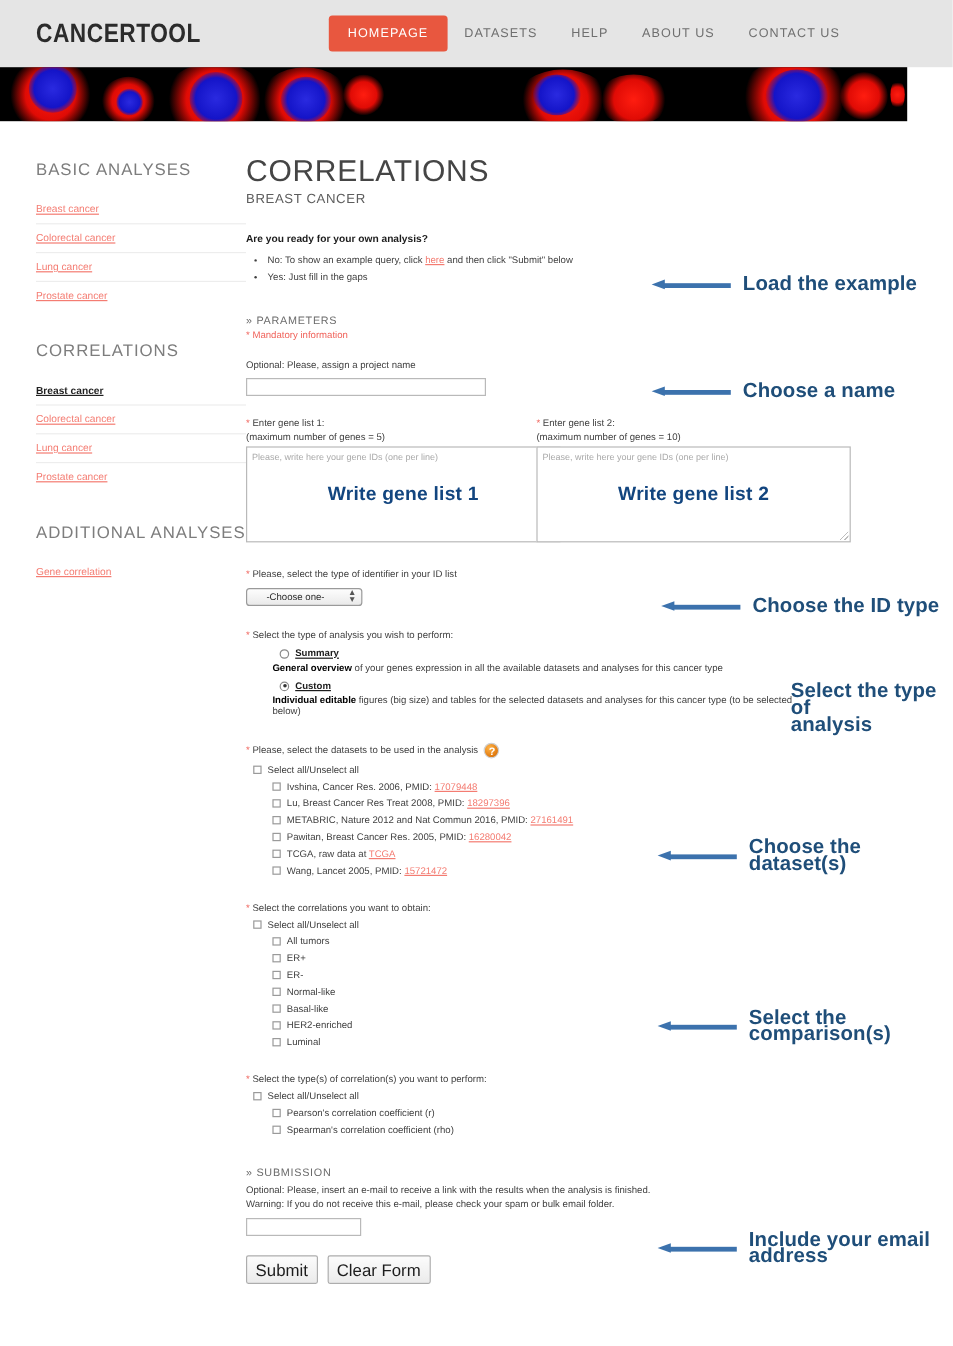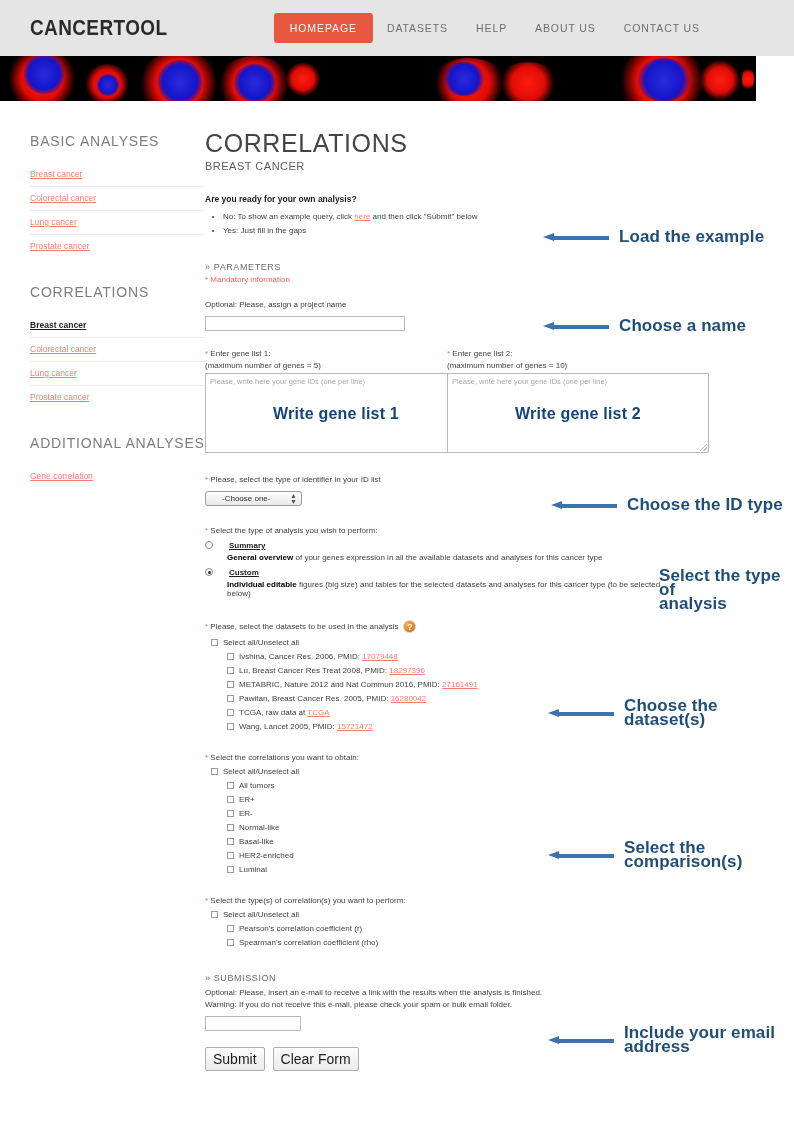--- a/index.html
+++ b/index.html
@@ -167,21 +167,21 @@
     display:flex; align-items:center;
     padding-left:16px;
     position:relative;
   }
   .sel .arrows {
     position:absolute; right:4px; top:1px;
     font-size:7px; line-height:6px; color:#555;
     display:flex; flex-direction:column; align-items:center;
   }
 
-  .radio-row { display:flex; gap:16px; margin-top:6px; }
+  .radio-row { display:flex; align-items:center; gap:5px; margin-top:6px;margin-left:28px; }
   .radio {
     width:8px; height:8px; border-radius:50%;
     border:1px solid #8a8a8a; background:#fff;
     display:inline-block; position:relative; flex:none;
   }
   .radio.on::after {
     content:""; position:absolute; left:1.5px; top:1.5px;
     width:3px; height:3px; border-radius:50%; background:#333;
   }
   .radio-lbl { font-size:8px; font-weight:700; color:#1c1c1c; text-decoration:underline; }

